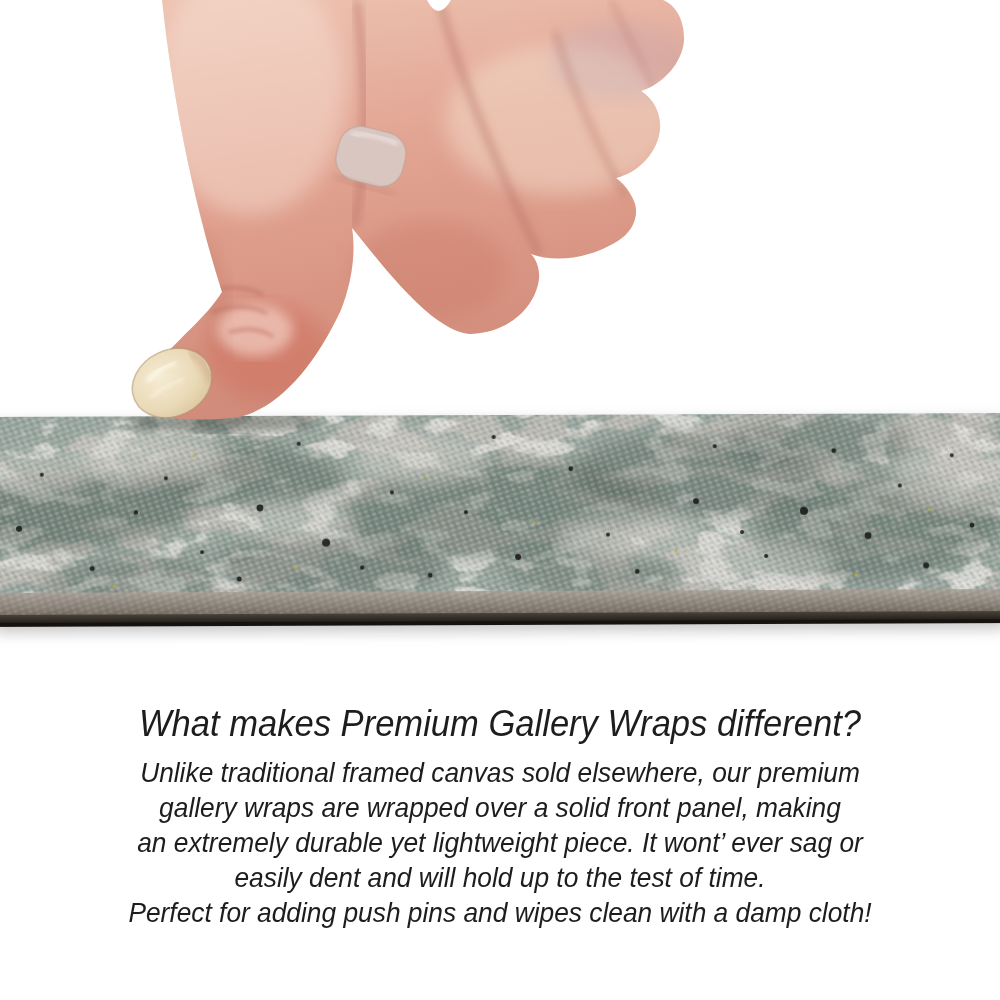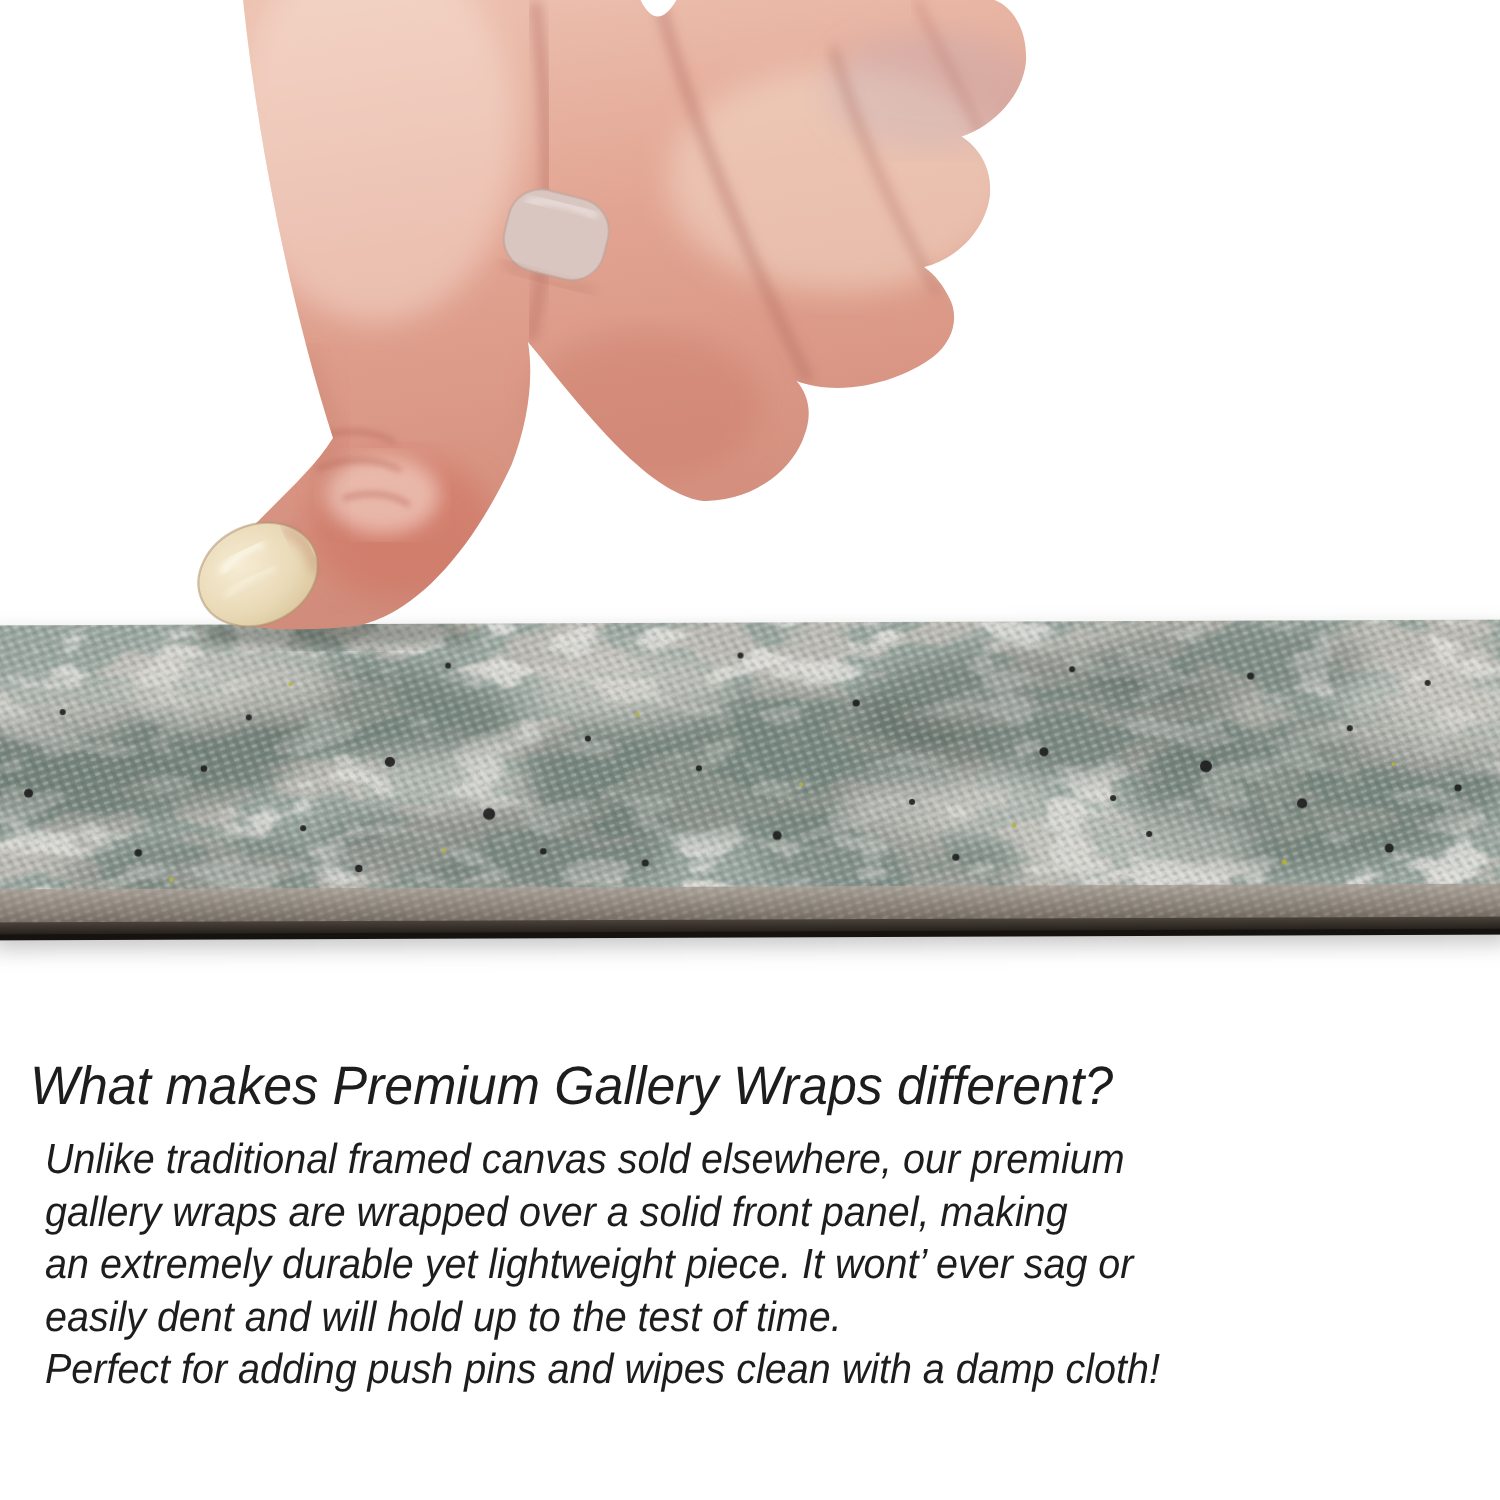--- a/index.html
+++ b/index.html
@@ -11,21 +11,21 @@
   .photo{position:absolute;left:0;top:0;width:1000px;height:660px}
   .strip-wrap{
     position:absolute;left:-6px;top:415px;width:1012px;height:210px;
     transform:rotate(-0.22deg);transform-origin:50% 50%;
     filter:drop-shadow(0 6px 7px rgba(70,70,70,0.30));
   }
   .strip-wrap svg{display:block}
   .hand-svg{position:absolute;left:0;top:0}
   .copy{
     position:absolute;left:0;top:701px;width:1000px;
-    text-align:left;color:#1d1d1d;font-style:italic;
+    text-align:center;color:#1d1d1d;font-style:italic;
   }
   .copy .heading{
     font-size:36px;line-height:46px;font-weight:400;
     transform:scaleX(0.96);transform-origin:50% 50%;
     margin:0 0 8px 0;
   }
   .copy .line{
     font-size:28px;line-height:35px;font-weight:400;
     transform:scaleX(0.94);transform-origin:50% 50%;
   }

